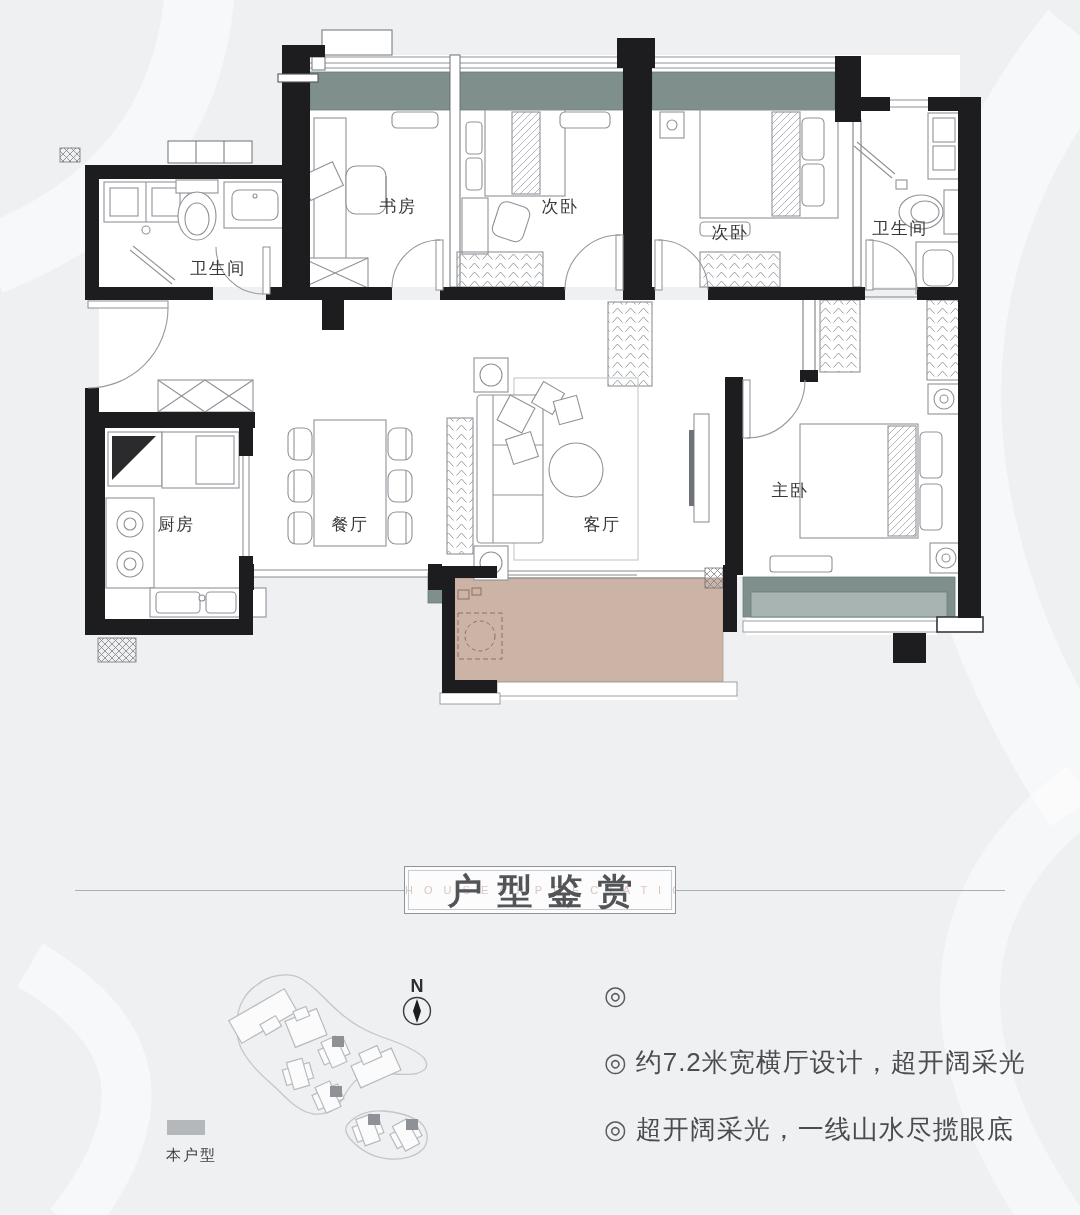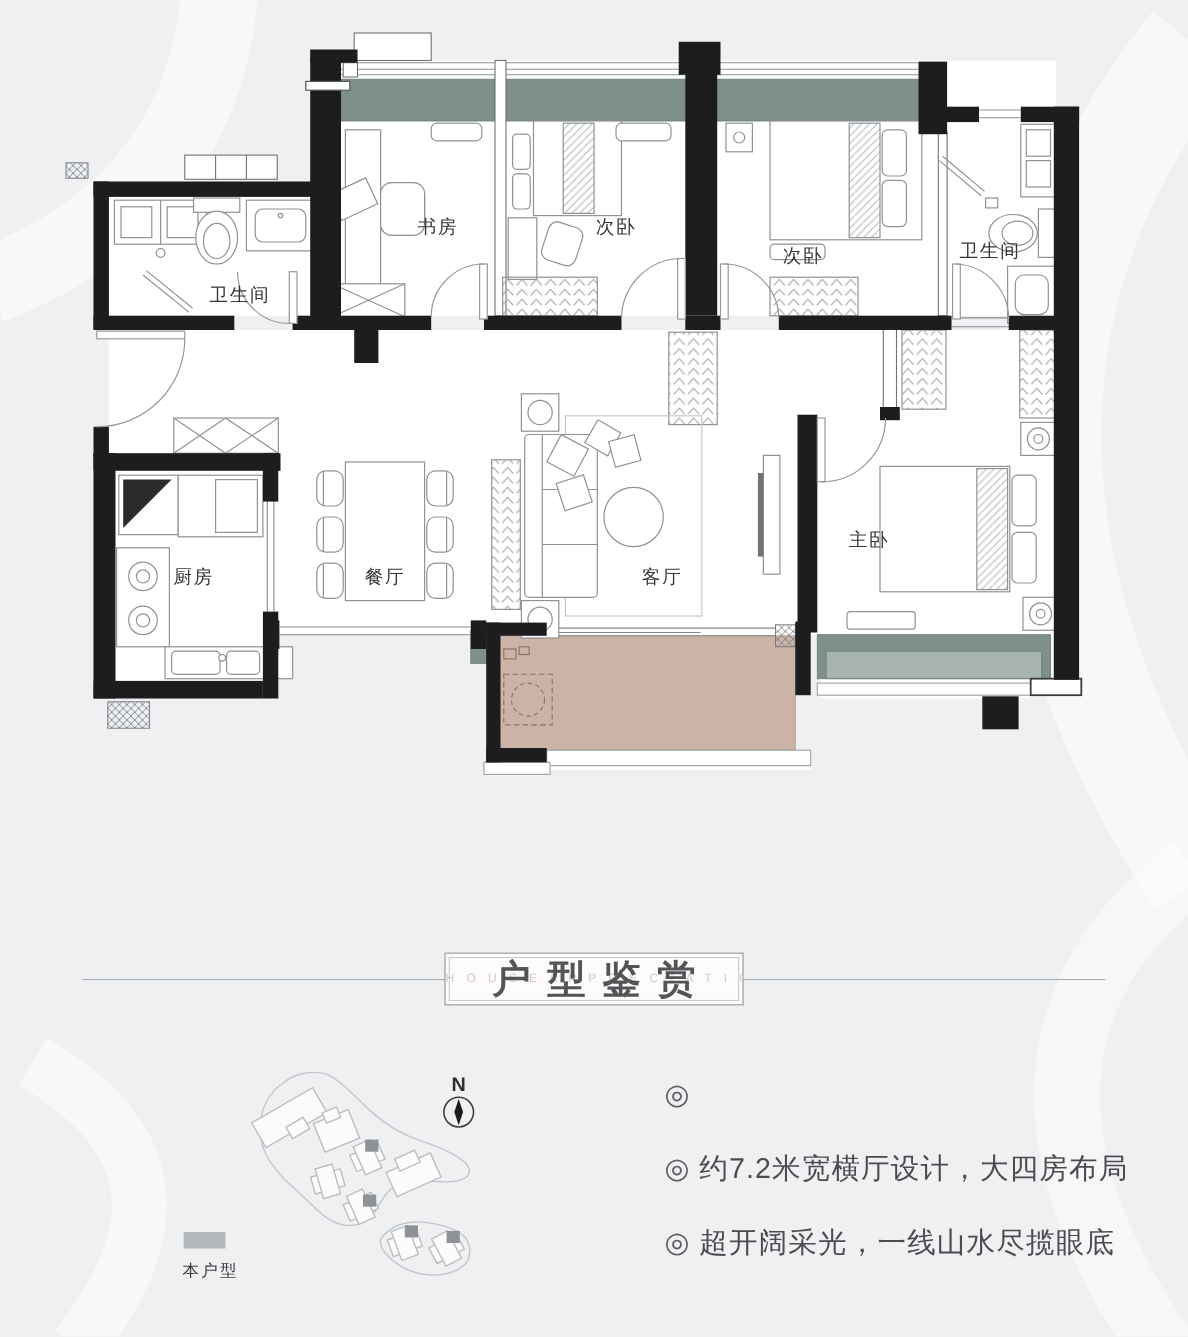--- a/index.html
+++ b/index.html
@@ -437,21 +437,21 @@
     <div class="title-text">户型鉴赏</div>
   </div>
 </div>
 
 <div class="features">
   <div class="feature-row">
     <span class="feature-marker">◎</span>
   </div>
   <div class="feature-row">
     <span class="feature-marker">◎</span>
-    <span>约7.2米宽横厅设计，大四房布局</span>
+    <span>约7.2米宽横厅设计，超开阔采光</span>
   </div>
   <div class="feature-row">
     <span class="feature-marker">◎</span>
     <span>超开阔采光，一线山水尽揽眼底</span>
   </div>
 </div>
 
 </div>
 
 </body></html>

